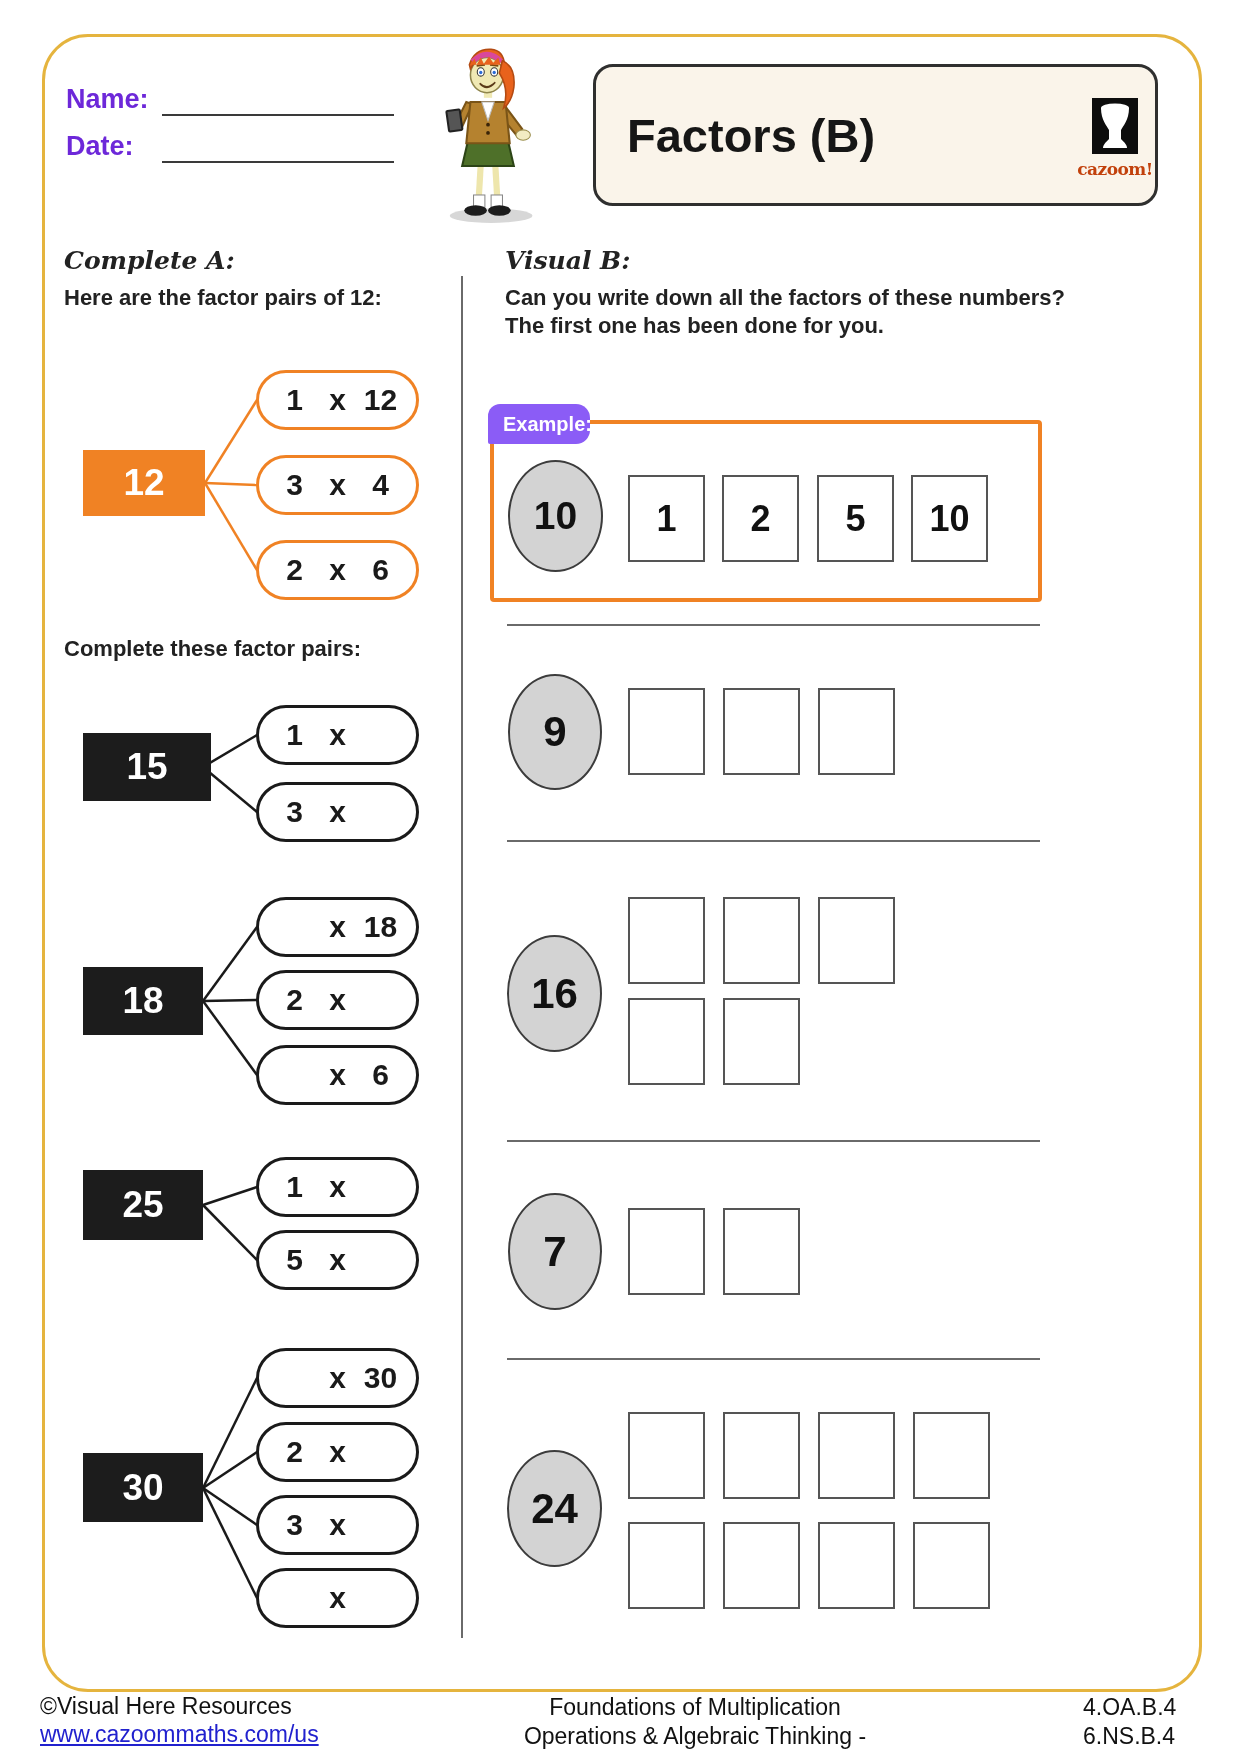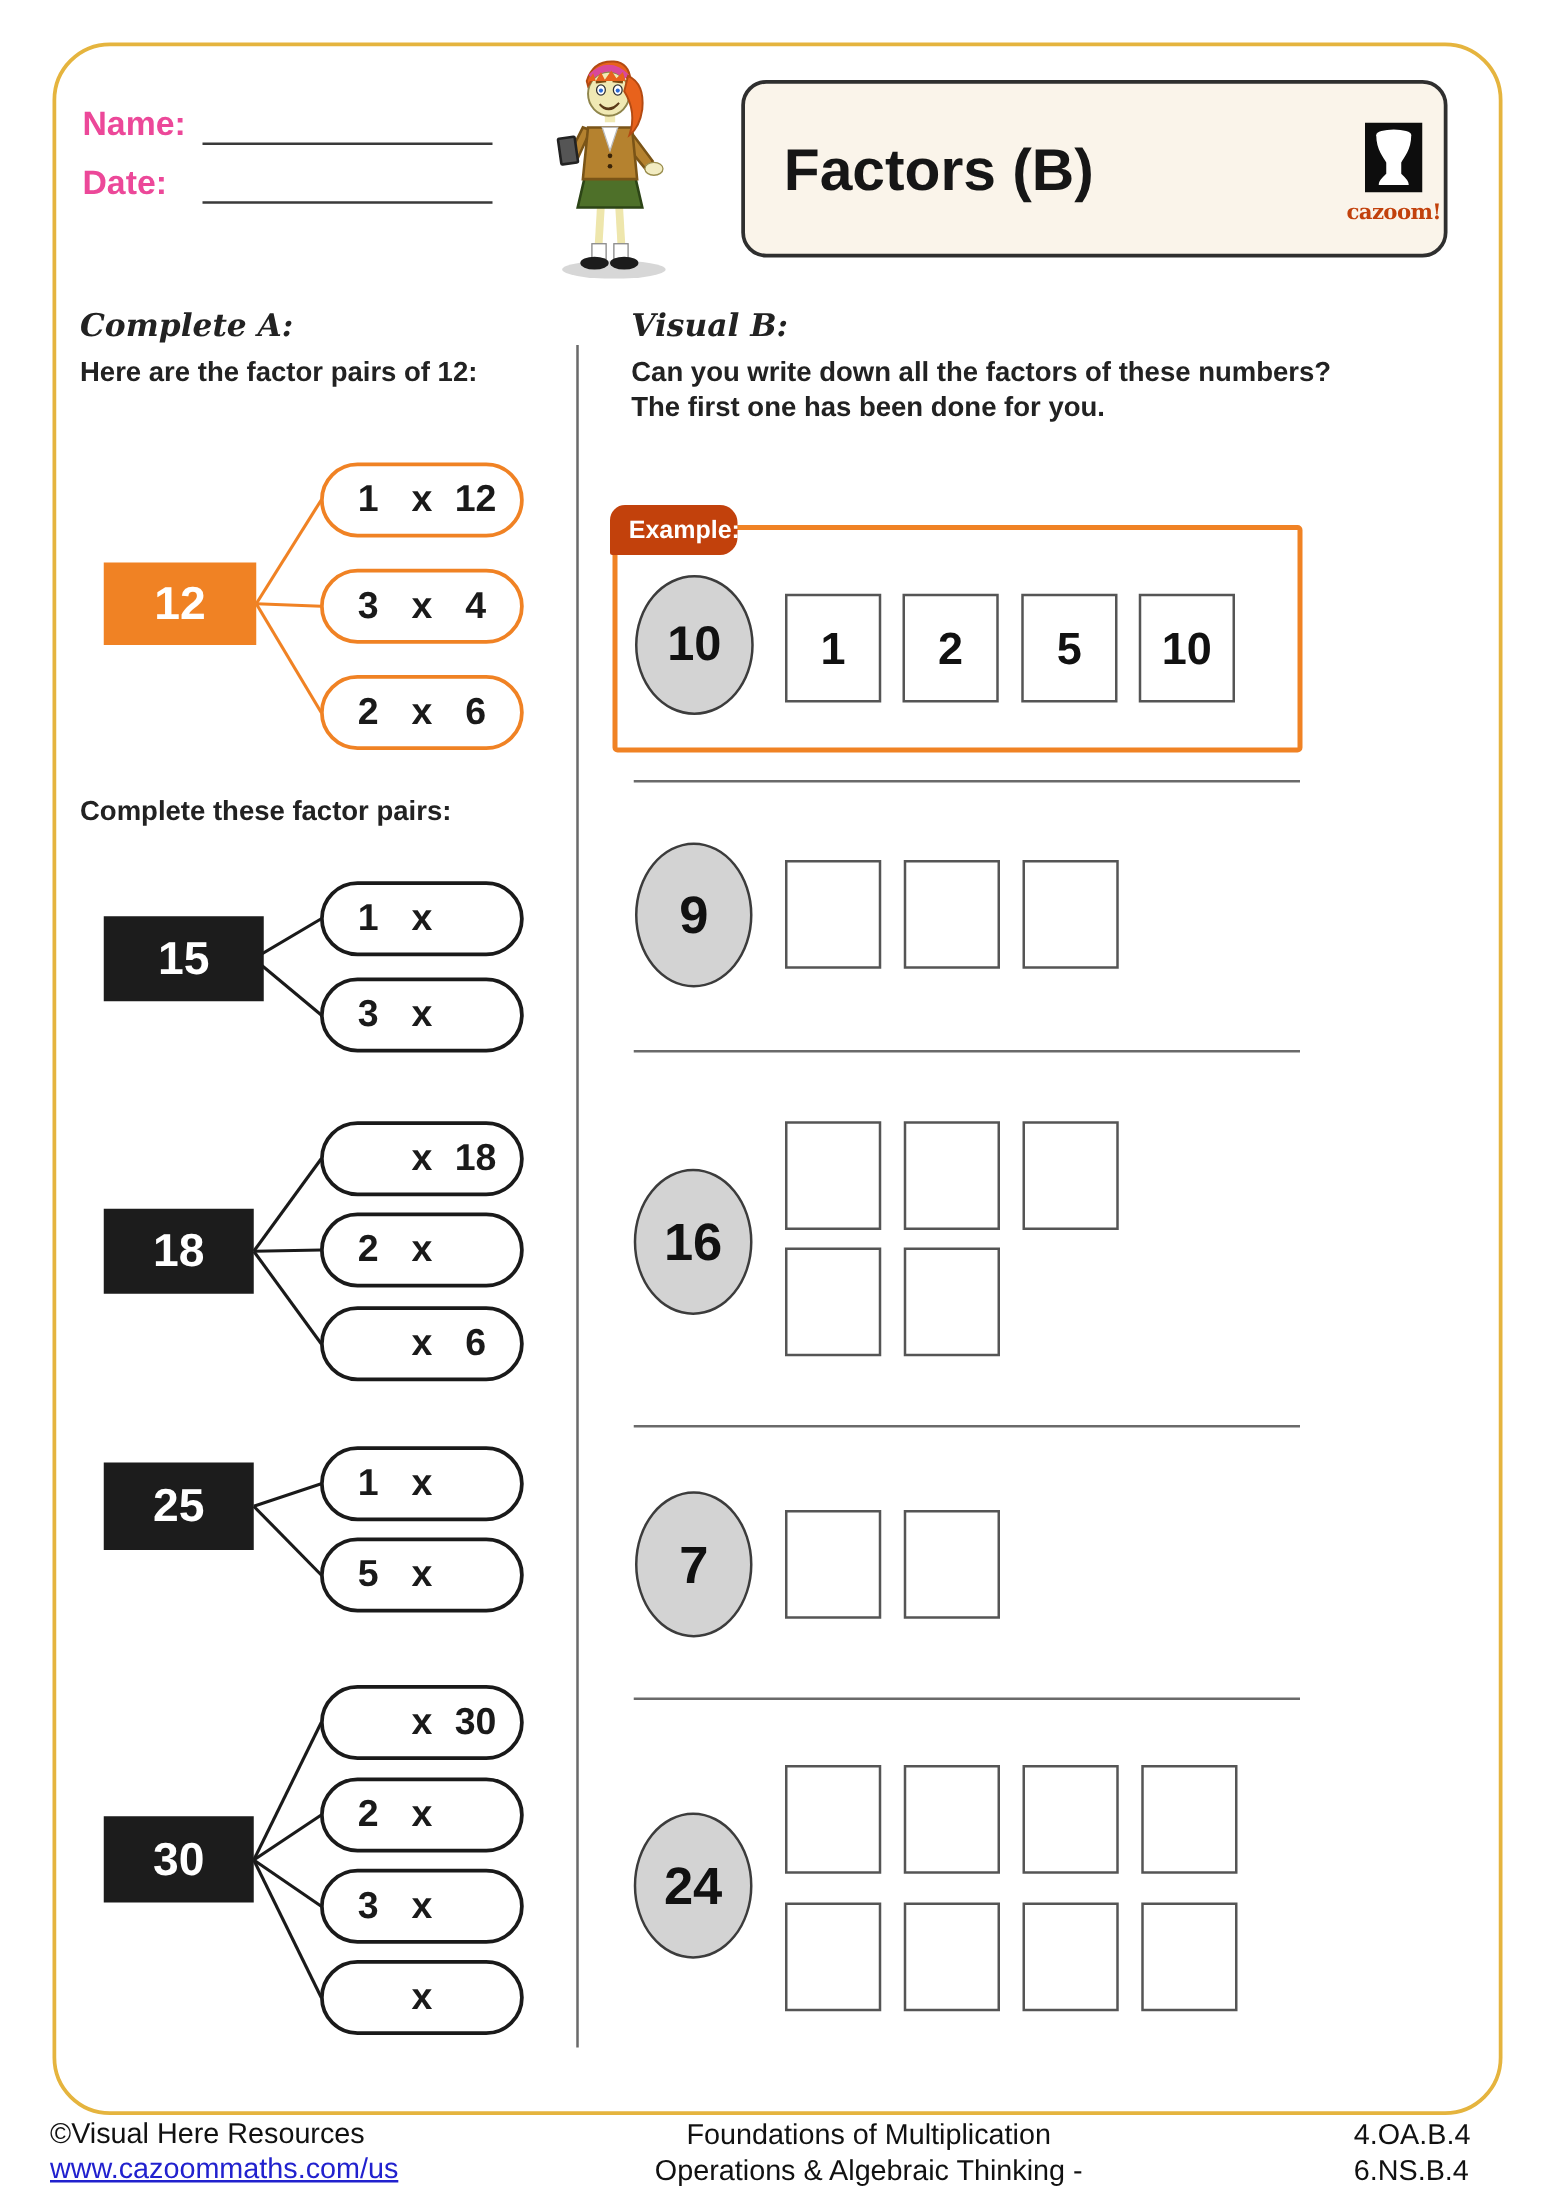--- a/index.html
+++ b/index.html
@@ -1,20 +1,20 @@
 <!DOCTYPE html>
 <html><head>
 <meta charset="utf-8">
 <style>
   html,body{margin:0;padding:0;background:#fff;}
   .page{position:relative;width:1241px;height:1754px;background:#ffffff;
         font-family:"Liberation Sans",sans-serif;color:#1a1a1a;overflow:hidden;}
   .abs{position:absolute;}
   .frame{left:42px;top:34px;width:1154px;height:1652px;border:3px solid #E5B43E;border-radius:46px;}
-  .fieldlabel{font-size:27px;font-weight:bold;color:#ec4899;}
+  .fieldlabel{font-size:27px;font-weight:bold;color:#6d28d9;}
   .writeline{border-bottom:2px solid #3a3a3a;height:28px;width:232px;}
   .titlebox{left:593px;top:64px;width:565px;height:142px;background:#FAF4EA;
             border:3px solid #2f2f2f;border-radius:20px;box-sizing:border-box;}
   .titletext{left:22px;top:0;height:136px;display:flex;align-items:center;
              font-size:47px;font-weight:bold;color:#161616;margin-left:12px;}
   .logo{left:1075px;top:98px;width:80px;text-align:center;}
   .logotext{font-family:"DejaVu Serif",serif;font-weight:bold;font-size:17px;color:#c2410c;
             letter-spacing:-0.5px;margin-top:1px;}
   .secheading{font-family:"DejaVu Serif",serif;font-style:italic;font-weight:bold;
               font-size:25px;color:#222;}
@@ -28,21 +28,21 @@
   .pill.orange{border-color:#F08224;}
   .slot{width:44px;text-align:center;}
   .op{width:22px;text-align:center;}
   .vdiv{border-left:2px solid #6a6a6a;}
   .sep{border-top:2px solid #6a6a6a;width:533px;left:507px;}
   .circle{background:#D3D3D3;border:2px solid #3c3c3c;border-radius:50%;
           display:flex;align-items:center;justify-content:center;
           font-weight:bold;font-size:42px;color:#111;box-sizing:border-box;}
   .sq{width:77px;height:87px;background:#fff;border:2px solid #555;box-sizing:border-box;
       display:flex;align-items:center;justify-content:center;font-weight:bold;font-size:36px;color:#111;}
-  .extab{left:488px;top:404px;width:102px;height:40px;background:#c2410c;color:#fff;
+  .extab{left:488px;top:404px;width:102px;height:40px;background:#8b5cf6;color:#fff;
          font-weight:bold;font-size:20px;display:flex;align-items:center;padding-left:15px;
          border-radius:12px 14px 14px 2px;box-sizing:border-box;z-index:2;}
   .exbox{left:490px;top:420px;width:552px;height:182px;border:4px solid #F08224;
          border-radius:4px;box-sizing:border-box;}
   .foot{font-size:23px;color:#111;}
   .footcenter{text-align:center;line-height:29px;}
   .link{color:#2121CE;text-decoration:underline;}
   svg.connect{overflow:visible;}
 </style>
 </head>

